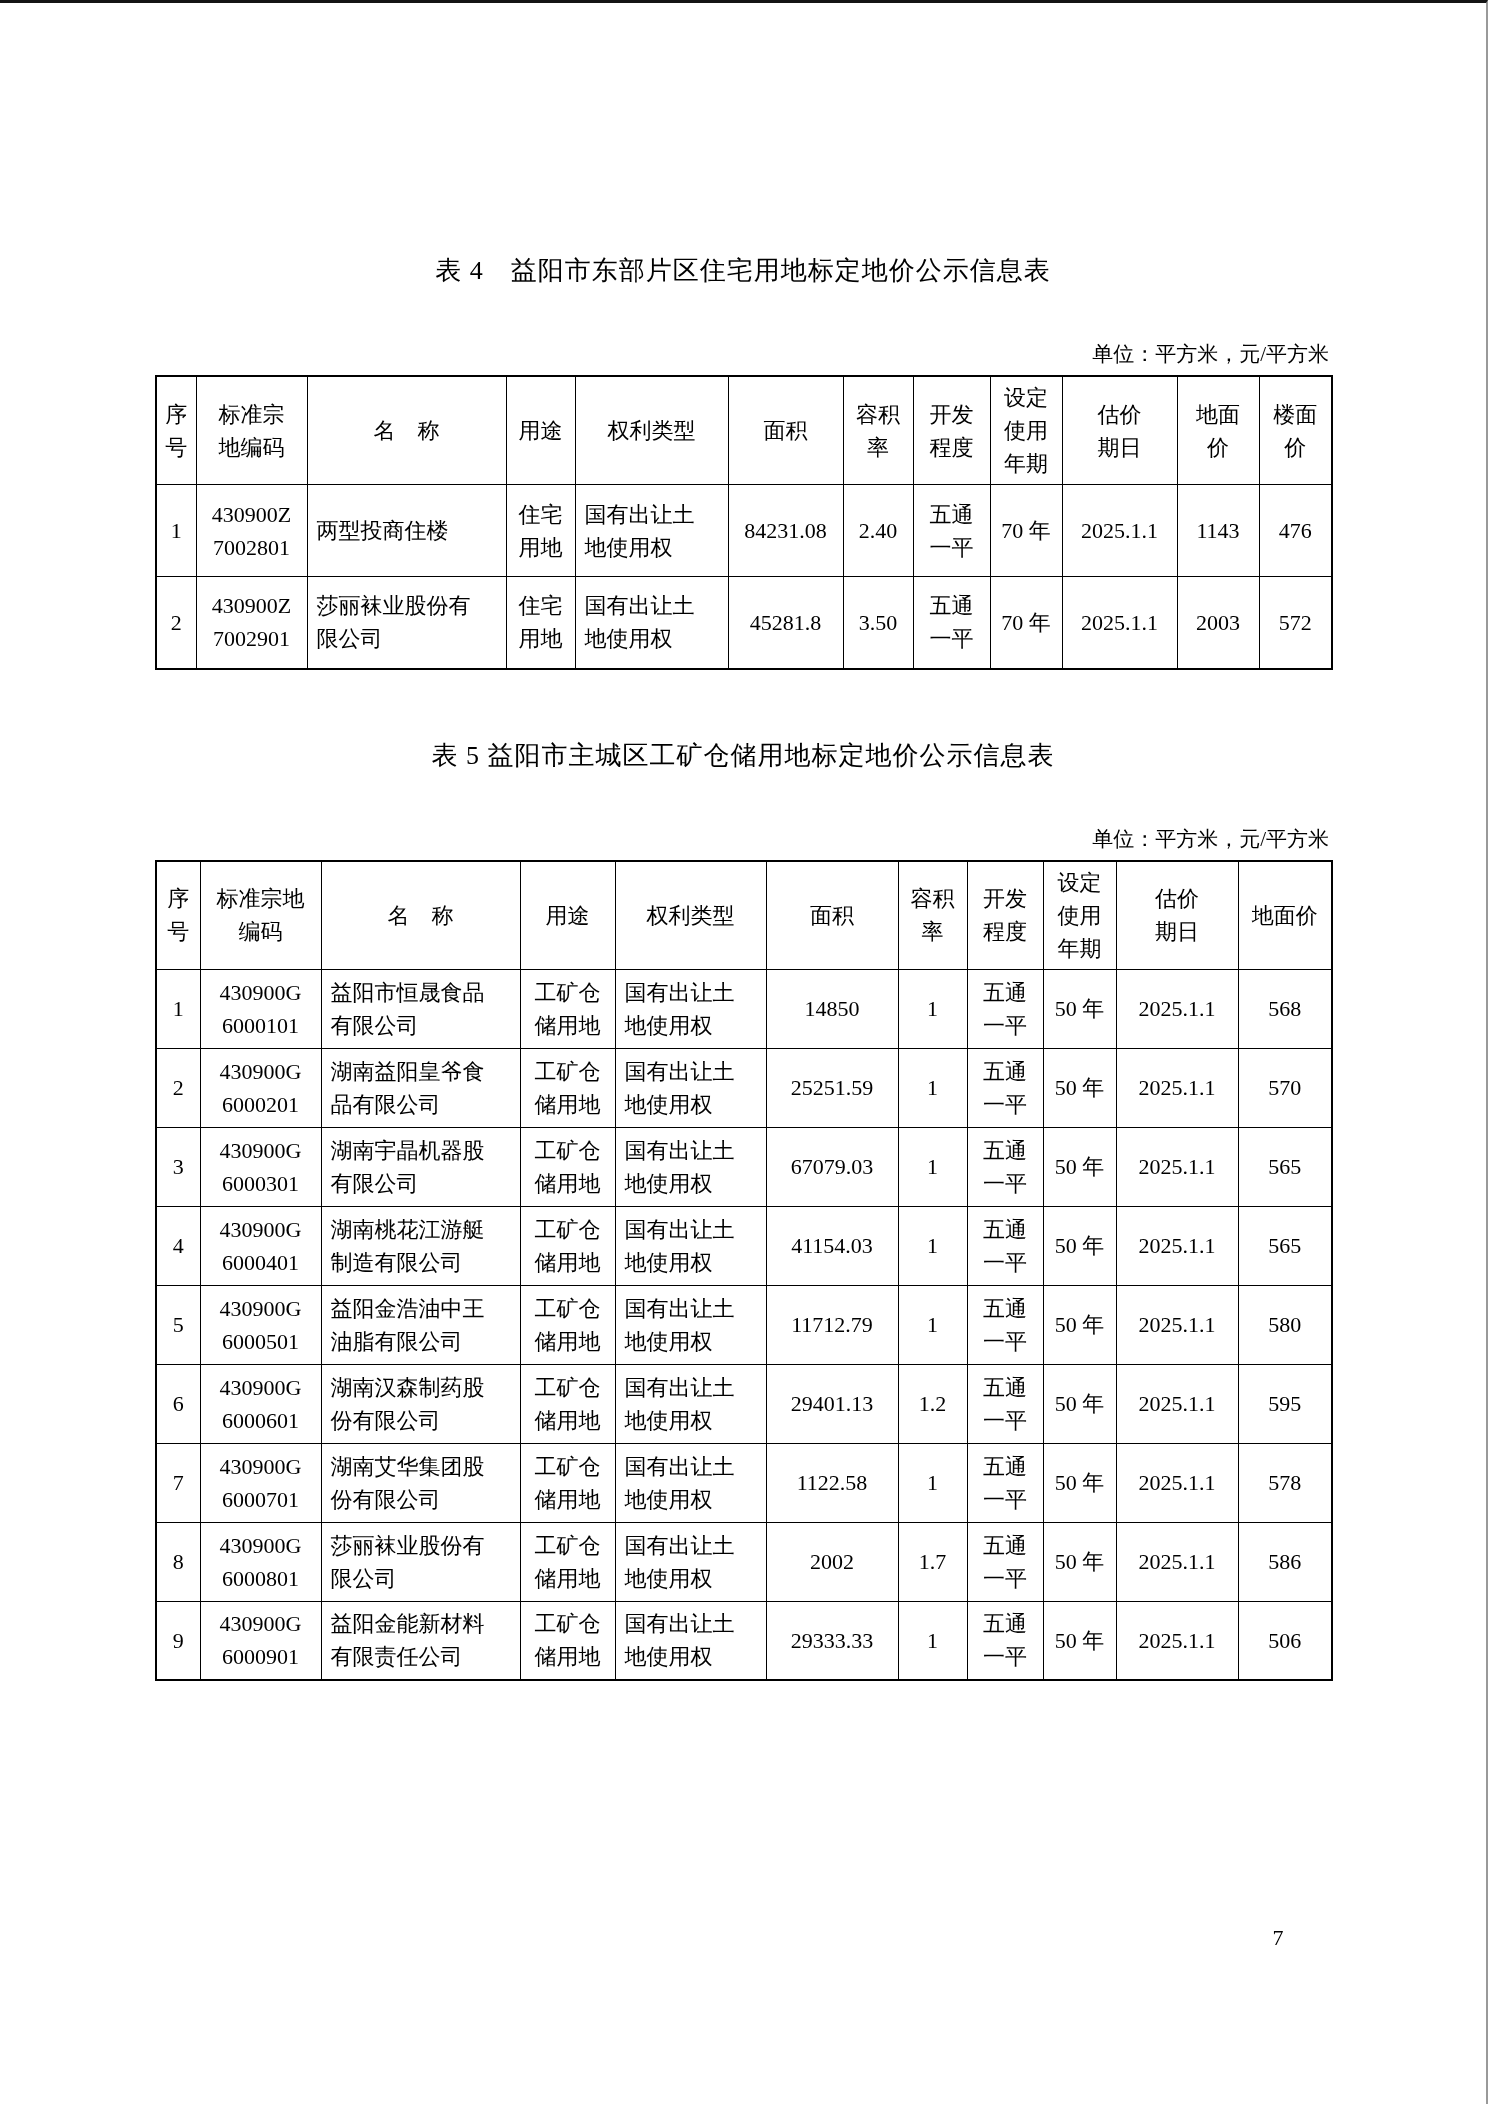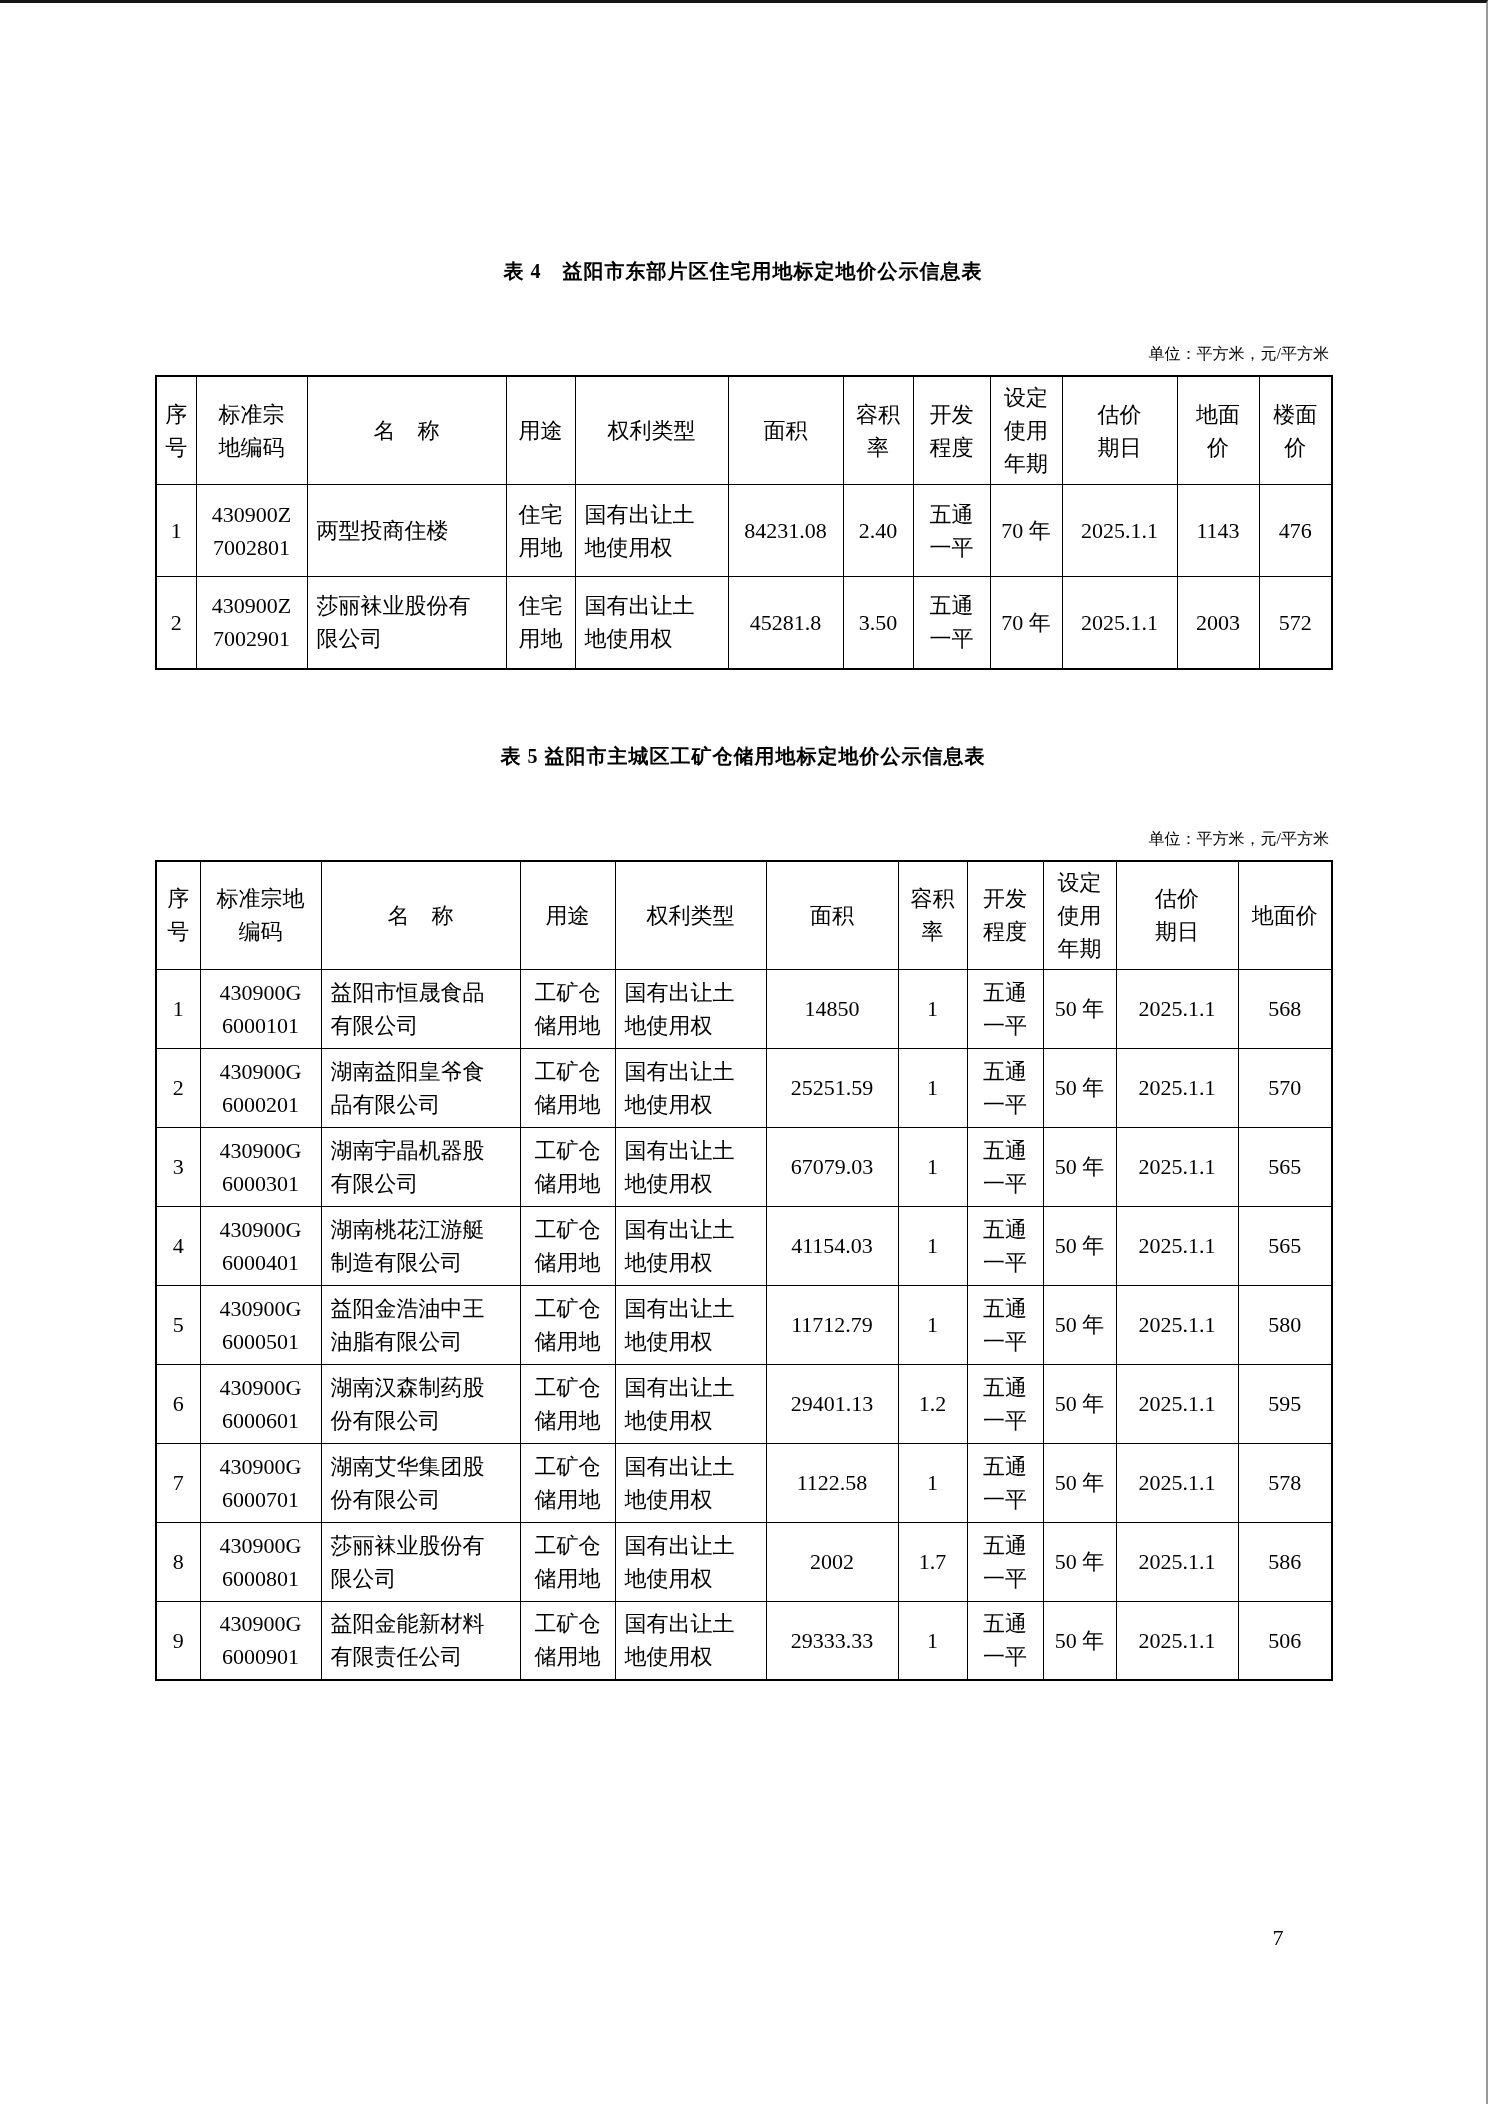--- a/index.html
+++ b/index.html
@@ -15,31 +15,31 @@
     background:#fff;
     border-top:3px solid #141414;
     border-right:2px solid #999999;
   }
   .content{
     width:1176px;
     margin:0 auto;
     padding-top:250px;
   }
   .table-title{
-    font-size:20px;
-    font-weight:bold;
+    font-size:26px;
+    font-weight:normal;
     text-align:center;
     letter-spacing:1px;
     margin:0;
     line-height:36px;
   }
   .table-title.second{margin-top:68px;}
   .unit-note{
     text-align:right;
-    font-size:16px;
+    font-size:21px;
     margin:50px 2px 6px 0;
     line-height:30px;
   }
   table.price-table{
     table-layout:fixed;
     border-collapse:collapse;
     width:1176px;
     border:2px solid #000;
   }
   table.price-table th, table.price-table td{

